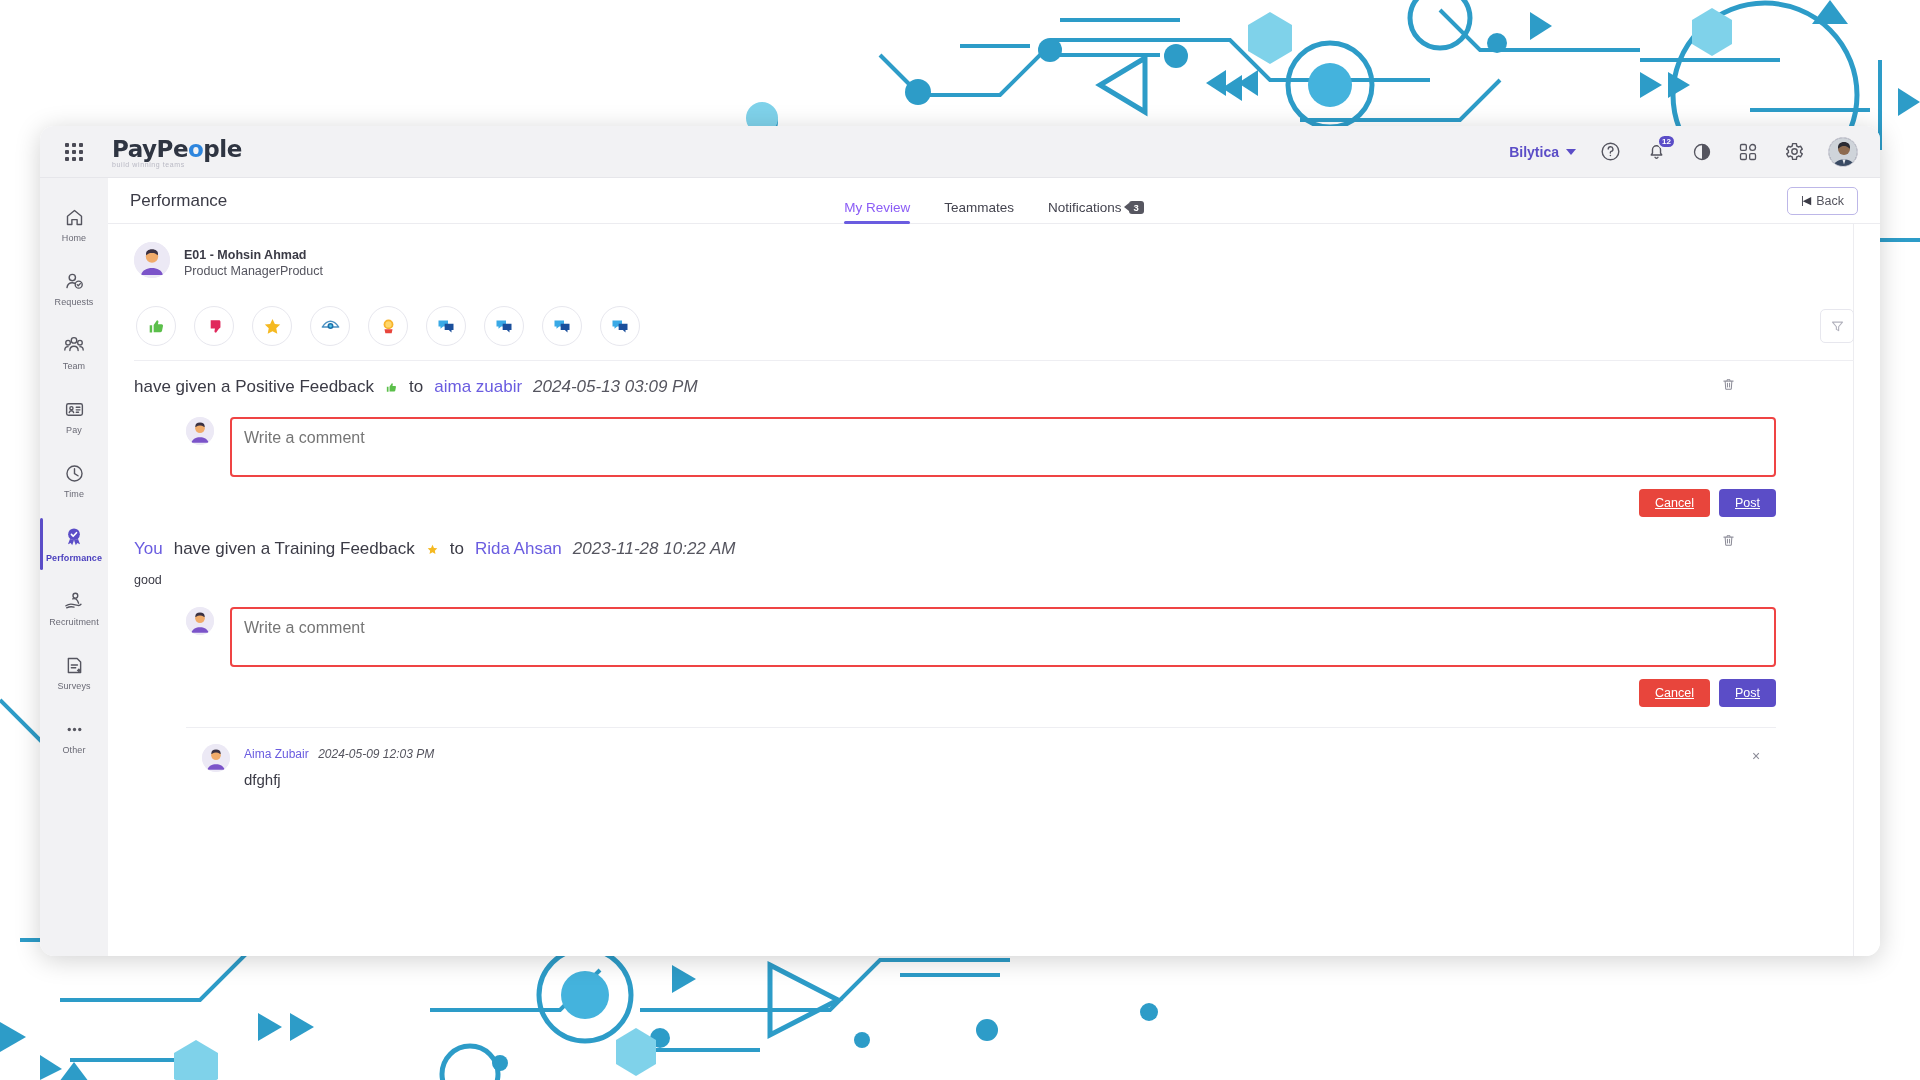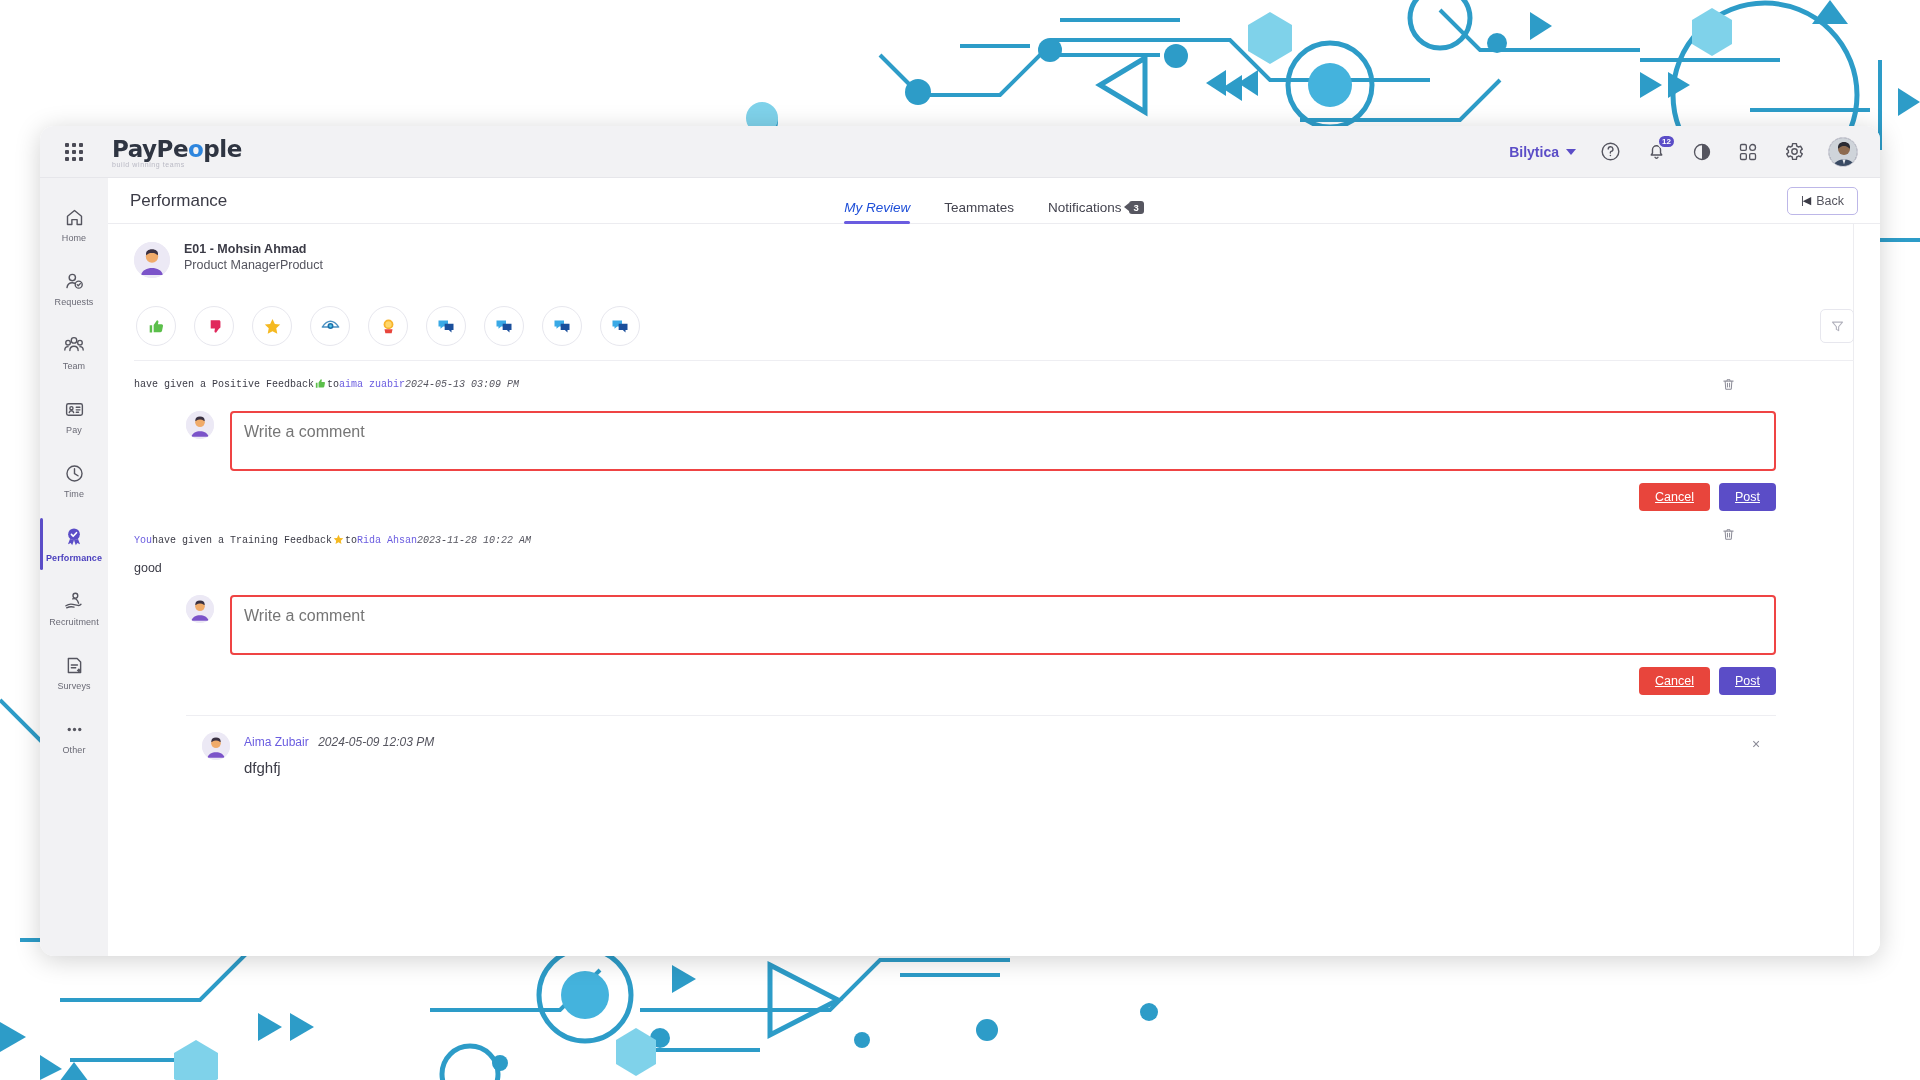--- a/index.html
+++ b/index.html
@@ -90,21 +90,21 @@
   
   .main { flex: 1 1 auto; min-width: 0; display: flex; flex-direction: column; background: #fff; }
 
   .page-head {
     height: 46px; flex: 0 0 46px; display: flex; align-items: center;
     padding: 0 22px; border-bottom: 1px solid #ececf0; position: relative;
   }
   .page-title { font-size: 17px; color: #3b3b46; }
   .head-tabs { position: absolute; left: 0; right: 0; display: flex; justify-content: center; gap: 34px; align-items: flex-end; height: 46px; pointer-events: none; }
   .head-tab { font-size: 13.5px; color: #44444f; padding-bottom: 9px; cursor: pointer; pointer-events: auto; position: relative; display: flex; align-items: center; gap: 7px; }
-  .head-tab.active { color: #1d4ed8; font-style: italic; }
+  .head-tab.active { color: #8b5cf6; }
   .head-tab.active::after {
     content: ""; position: absolute; left: 0; right: 0; bottom: 0; height: 2.5px; background: #6a5ce0; border-radius: 2px;
   }
   .notif-badge {
     background: #565660; color: #fff; font-size: 9.5px; font-weight: bold;
     border-radius: 3px; padding: 1px 5px; position: relative;
   }
   .notif-badge::before {
     content: ""; position: absolute; left: -5px; top: 50%; transform: translateY(-50%);
     border-top: 4px solid transparent; border-bottom: 4px solid transparent; border-right: 5px solid #565660;
@@ -122,21 +122,21 @@
     padding: 0 24px 0 24px; border-bottom: 1px solid #ececf0;
   }
   .subtab { font-size: 12.5px; color: #3f3f4a; padding-bottom: 8px; cursor: pointer; position: relative; white-space: nowrap; }
   .subtab.active { color: #6a5ce0; }
   .subtab.active::after { content: ""; position: absolute; left: 0; right: 0; bottom: 0; height: 2.5px; background: #6a5ce0; border-radius: 2px; }
 
   
   .scroll-area { flex: 1 1 auto; overflow: hidden; position: relative; }
   .content-pad { padding: 0 26px; }
 
-  .emp-row { display: flex; align-items: flex-start; gap: 14px; padding: 18px 12px 16px 0; }
+  .emp-row { display: flex; align-items: flex-end; gap: 14px; padding: 18px 12px 16px 0; }
   .emp-av { width: 36px; height: 36px; border-radius: 50%; background: #ece9f5; overflow: hidden; flex: 0 0 36px; }
   .emp-name { font-size: 12.5px; font-weight: bold; color: #3b3b46; }
   .emp-role { font-size: 12.5px; color: #55555f; margin-top: 2px; }
 
   .react-bar {
     display: flex; align-items: center; gap: 18px;
     padding: 12px 0 14px 2px; border-bottom: 1px solid #eeeef2; position: relative;
   }
   .react-btn {
     width: 40px; height: 40px; border-radius: 50%; border: 1px solid #e7e7ee;
@@ -144,21 +144,21 @@
     cursor: pointer; font-size: 18px; line-height: 1;
   }
   .filter-btn {
     margin-left: auto; width: 34px; height: 34px; border: 1px solid #e7e7ee;
     border-radius: 5px; background: #fff; display: flex; align-items: center;
     justify-content: center; cursor: pointer; color: #b2b2bd;
   }
 
   
   .post { padding: 16px 0 0 0; position: relative; }
-  .post-line { font-size: 10px; color: #3b3b46; display: flex; align-items: center; flex-wrap: wrap; gap: 0; font-family: Liberation Mono, monospace; }
+  .post-line { font-size: 17px; color: #3b3b46; display: flex; align-items: center; flex-wrap: wrap; gap: 11px; }
   .lnk { color: #6a5ce0; cursor: pointer; }
   .ts { color: #55555f; font-style: italic; }
   .post-body { font-size: 12.5px; color: #3b3b46; margin-top: 14px; }
   .trash {
     position: absolute; right: 118px; top: 16px; color: #8a8a96; cursor: pointer;
   }
   .cmt-block { display: flex; gap: 16px; padding: 20px 0 0 52px; }
   .cmt-av { width: 28px; height: 28px; border-radius: 50%; background: #ece9f5; overflow: hidden; flex: 0 0 28px; }
   .cmt-input {
     flex: 1 1 auto; min-height: 46px; border: 2px solid #ef4444; border-radius: 4px;

